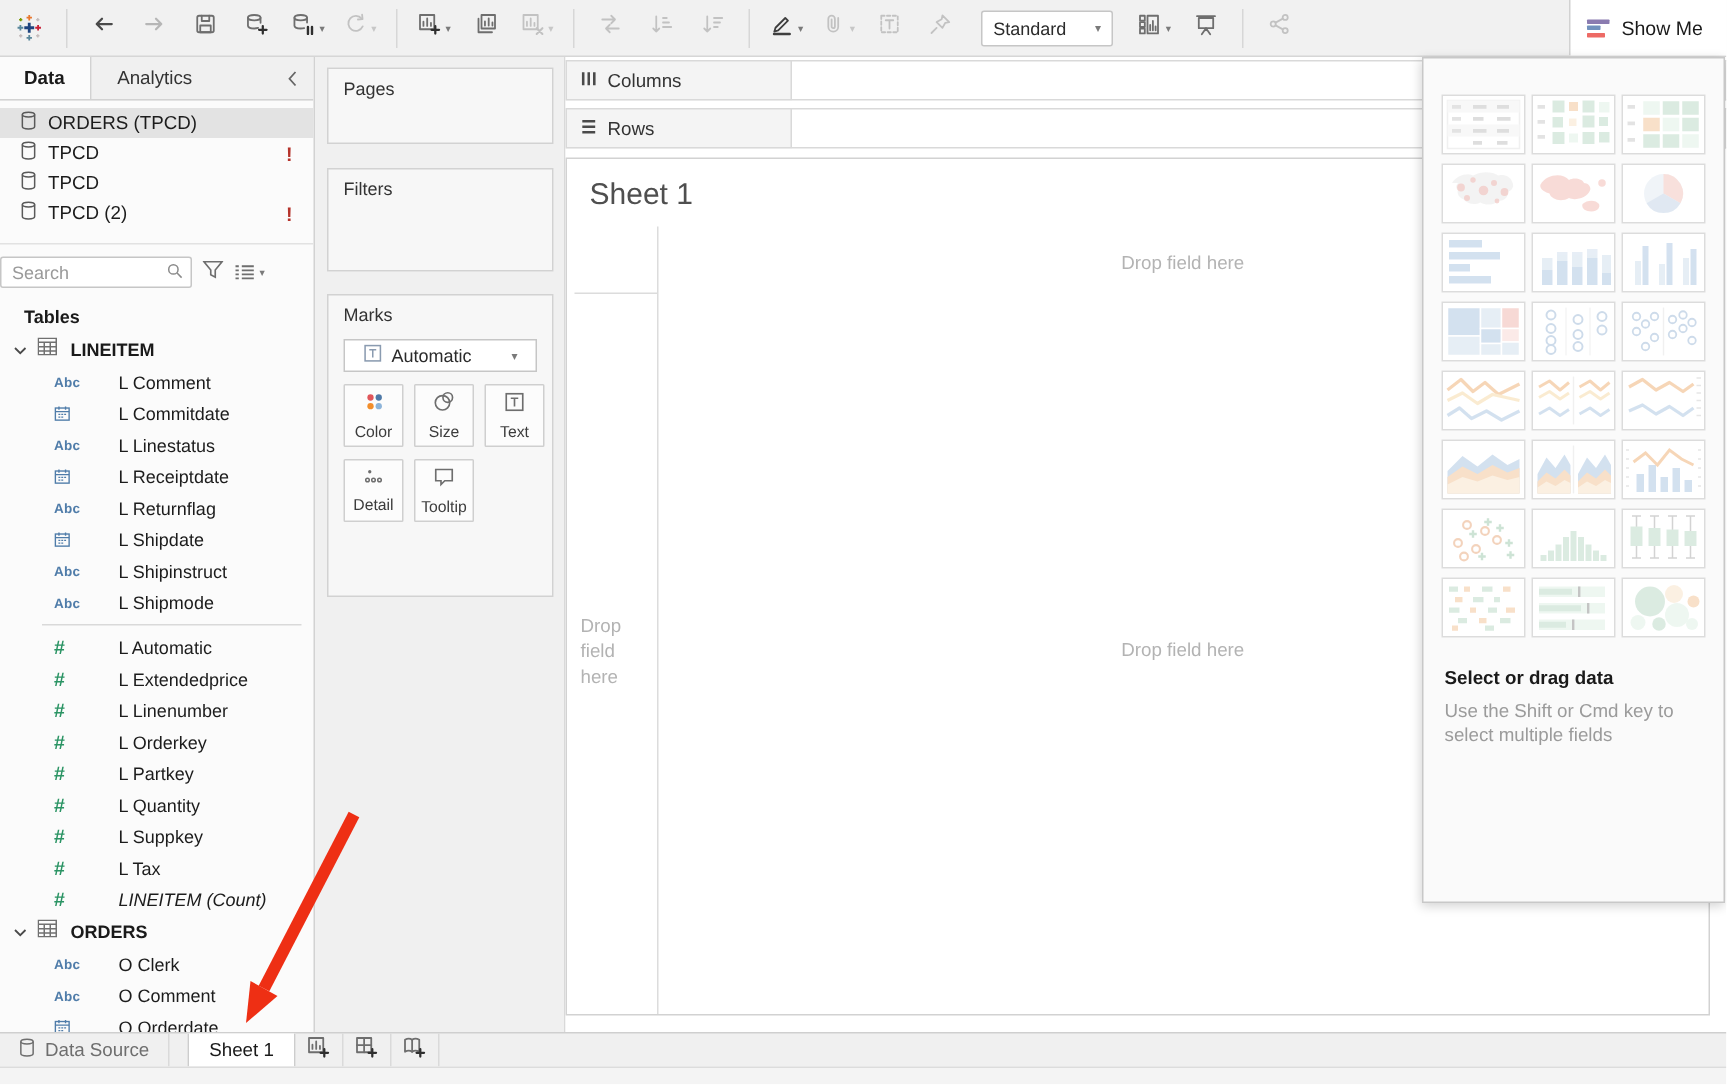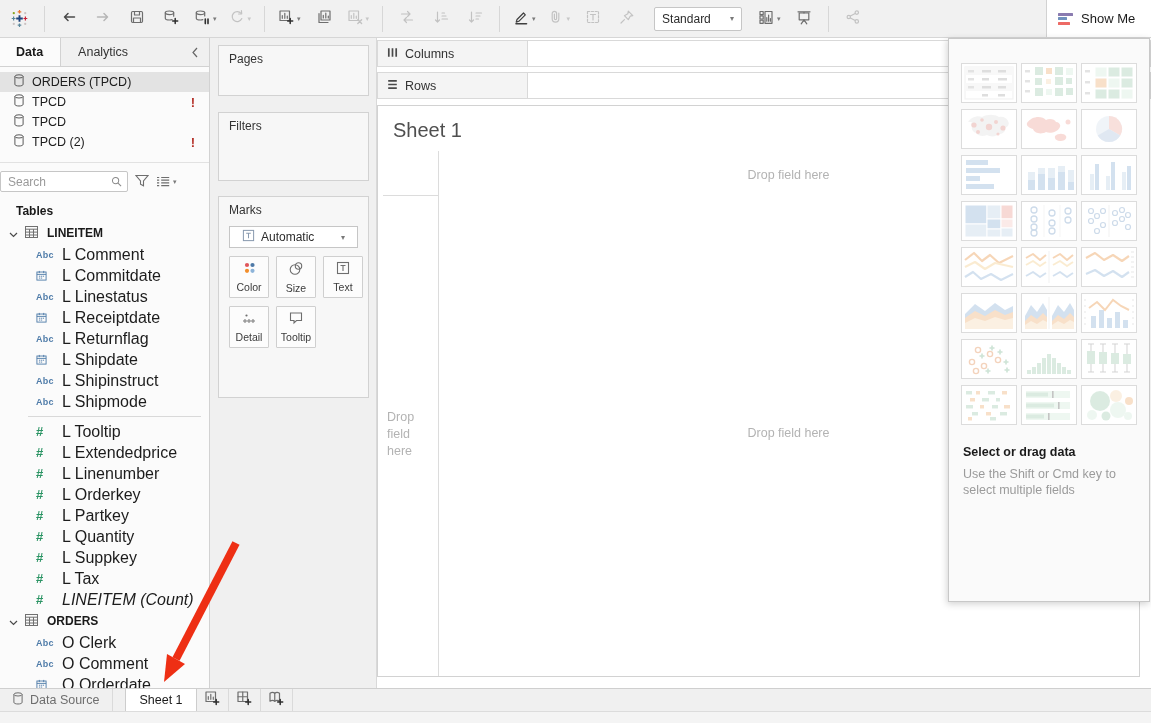--- a/index.html
+++ b/index.html
@@ -43,21 +43,21 @@
   .search-box input { border:none; outline:none; flex:1; font-size:12px; color:#333; width:90px;
                       font-family:"Liberation Sans", sans-serif; background:transparent; }
   .search-box input::placeholder { color:#9a9a9a; }
   .tables-label { font-size:12px; font-weight:bold; color:#1a1a1a; margin:12px 0 4px 16px; }
   .tbl-header { height:22px; display:flex; align-items:center; gap:7px; padding-left:9px; }
   .tbl-name { font-size:12px; font-weight:bold; color:#1a1a1a; margin-left:2px; }
   .field-row { height:21px; display:flex; align-items:center; padding-left:36px; }
   .field-icon { width:26px; display:flex; align-items:center; }
   .fi-abc { color:#4f7ca9; font-size:9px; font-weight:bold; letter-spacing:.2px; }
   .fi-num { color:#2b9464; font-size:13px; font-weight:bold; line-height:10px; }
-  .field-label { font-size:16px; color:#1c1c1c; }
+  .field-label { font-size:12px; color:#1c1c1c;margin-left:17px; }
   .field-label.italic { font-style:italic; }
   .field-sep { border-top:1px solid #d9d9d9; margin:4px 8px 4px 28px; }
 
   
   .cards { position:absolute; left:210px; top:38px; width:167px; height:650px; background:#f0f0f0;
            border-right:1px solid #d9d9d9; }
   .card { position:absolute; left:8px; width:151px; background:#f7f7f7; border:1px solid #d2d2d2; }
   .card-label { font-size:12px; color:#333; padding:6px 0 0 10px; }
   .marks-dd { margin:9px 10px 0 10px; height:22px; background:#fff; border:1px solid #c6c6c6;
               display:flex; align-items:center; gap:6px; padding:0 12px; font-size:12px; color:#2b2b2b; }
@@ -405,21 +405,21 @@
           <span class="field-icon">
             <span class="fi-abc">Abc</span>
           </span>
           <span class="field-label">L Shipmode</span>
         </div>
         <div class="field-sep"></div>
         <div class="field-row">
           <span class="field-icon">
             <span class="fi-num">#</span>
           </span>
-          <span class="field-label">L Tooltip</span>
+          <span class="field-label">L Automatic</span>
         </div>
         <div class="field-row">
           <span class="field-icon">
             <span class="fi-num">#</span>
           </span>
           <span class="field-label">L Extendedprice</span>
         </div>
         <div class="field-row">
           <span class="field-icon">
             <span class="fi-num">#</span>

